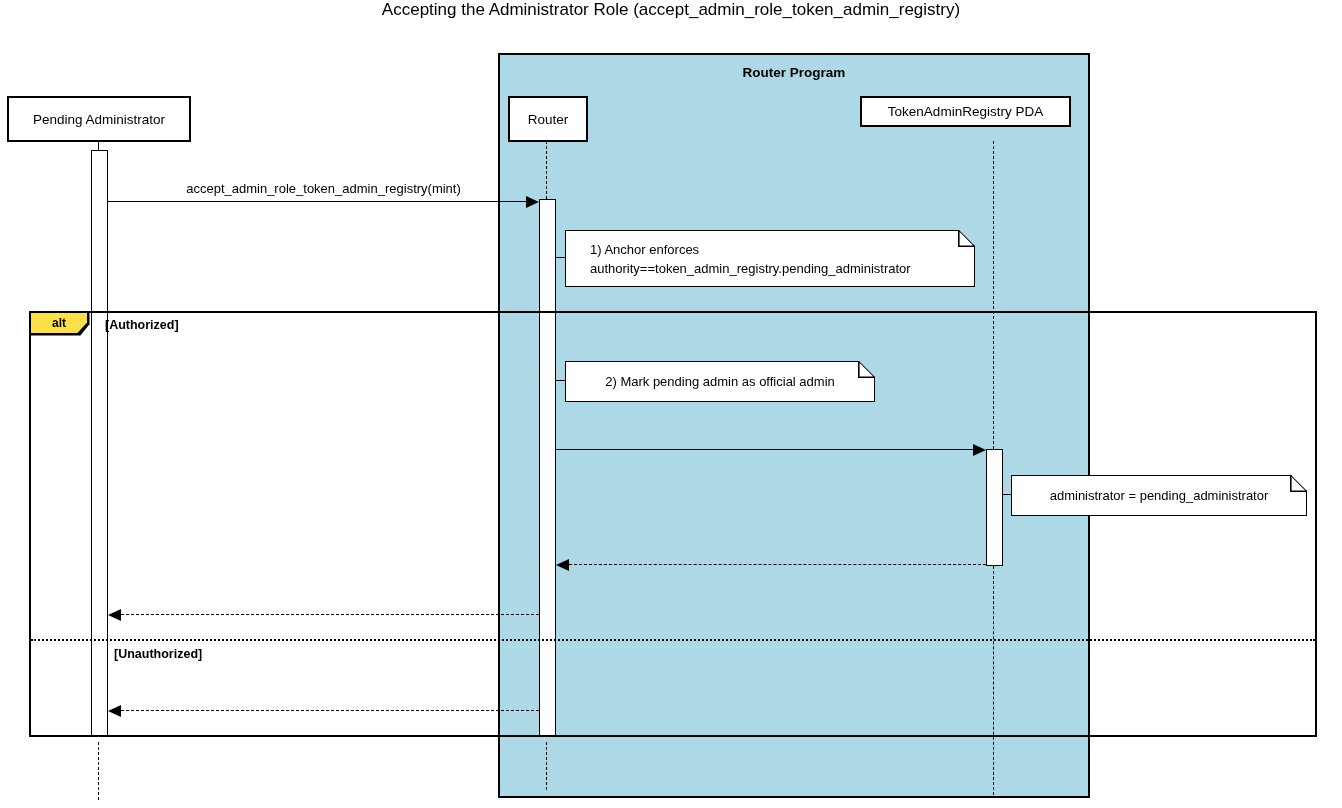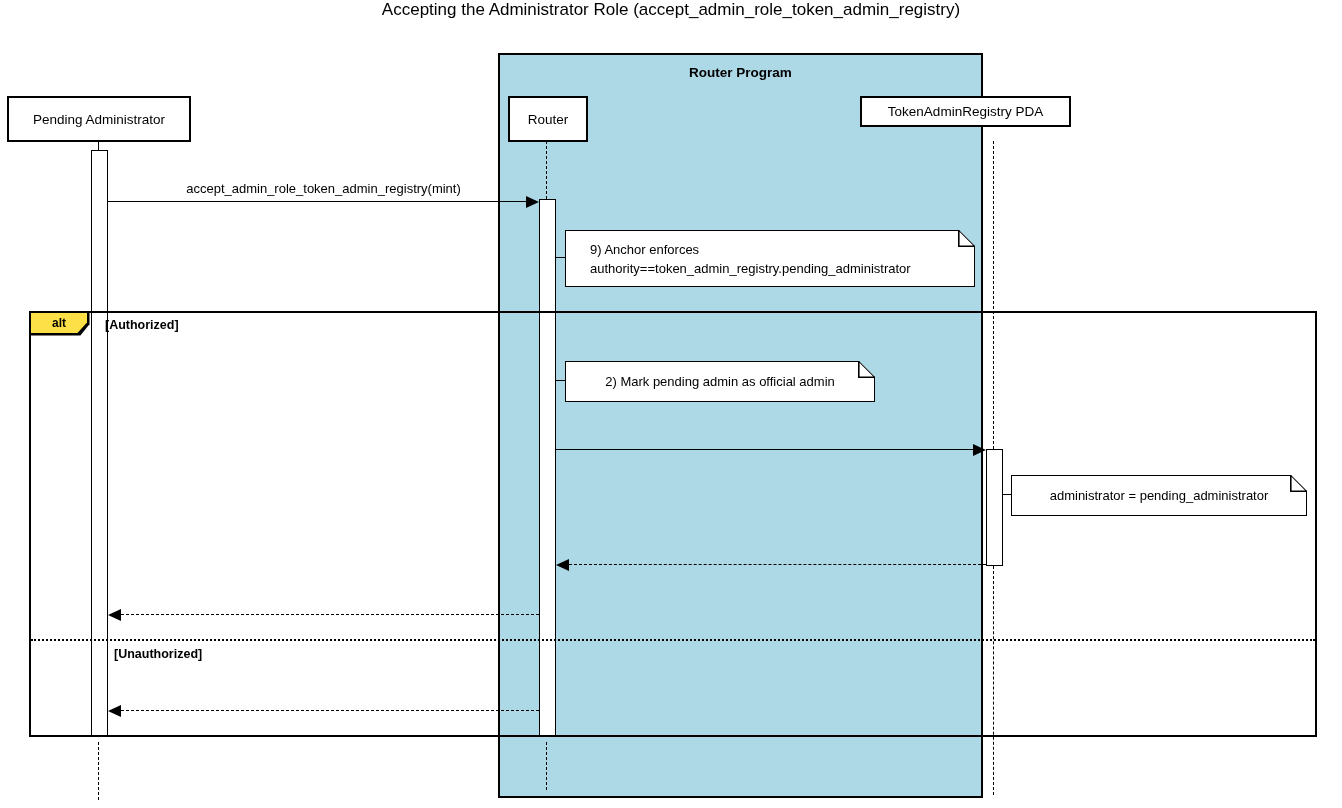--- a/index.html
+++ b/index.html
@@ -2,21 +2,21 @@
 <html><head>
 <meta charset="utf-8">
 <style>
   html,body{margin:0;padding:0;background:#ffffff;}
   body{width:1342px;height:808px;font-family:"Liberation Sans",sans-serif;color:#000;}
   #canvas{position:relative;width:1342px;height:808px;background:#fff;overflow:hidden;padding-left:46px;}
   .abs{position:absolute;}
 
   .diagram-title{left:0;top:8;width:1342px;text-align:center;font-size:17px;z-index:8;}
 
-  .program-frame{left:498px;top:53px;width:485px;height:745px;border:2px solid #000;
+  .program-frame{left:498px;top:53px;width:592px;height:745px;border:2px solid #000;
     box-sizing:border-box;z-index:1;}
   .program-label{position:absolute;left:0;top:10px;width:100%;text-align:center;
     font-weight:bold;font-size:13.5px;}
 
   .participant{border:2px solid #000;background:#fff;box-sizing:border-box;
     display:flex;align-items:center;justify-content:center;font-size:13.5px;z-index:3;}
   .p-pa{left:7px;top:96px;width:184px;height:46px;}
   .p-router{left:508px;top:96px;width:80px;height:46px;}
   .p-pda{left:860px;top:96px;width:211px;height:31px;}
 
@@ -88,21 +88,21 @@
   <div class="abs msg-label" style="left:108px;top:181px;width:431px;">accept_admin_role_token_admin_registry(mint)</div>
   <div class="abs msg-line-solid" style="left:108px;top:201px;width:418px;"></div>
   <div class="abs arr-r" style="left:526px;top:196px;"></div>
 
   <div class="abs note-conn" style="left:556px;top:257px;width:10px;"></div>
   <div class="abs note" style="left:565px;top:230px;width:410px;height:57px;">
     <svg class="note-fold" width="17" height="17" viewBox="0 0 17 17">
       <path d="M0.8 0 L0.8 16.2 L17 16.2 Z" fill="#ffffff" stroke="#000000" stroke-width="1.6"></path>
     </svg>
     <div class="note-text-left">
-      <div>9) Anchor enforces</div>
+      <div>1) Anchor enforces</div>
       <div>authority==token_admin_registry.pending_administrator</div>
     </div>
   </div>
 
   <div class="abs alt-frame">
     <div class="alt-pentagon">
       <div class="alt-pentagon-inner">alt</div>
     </div>
     <div class="guard" style="left:74px;top:5px;">[Authorized]</div>
     <div class="alt-divider"></div>

